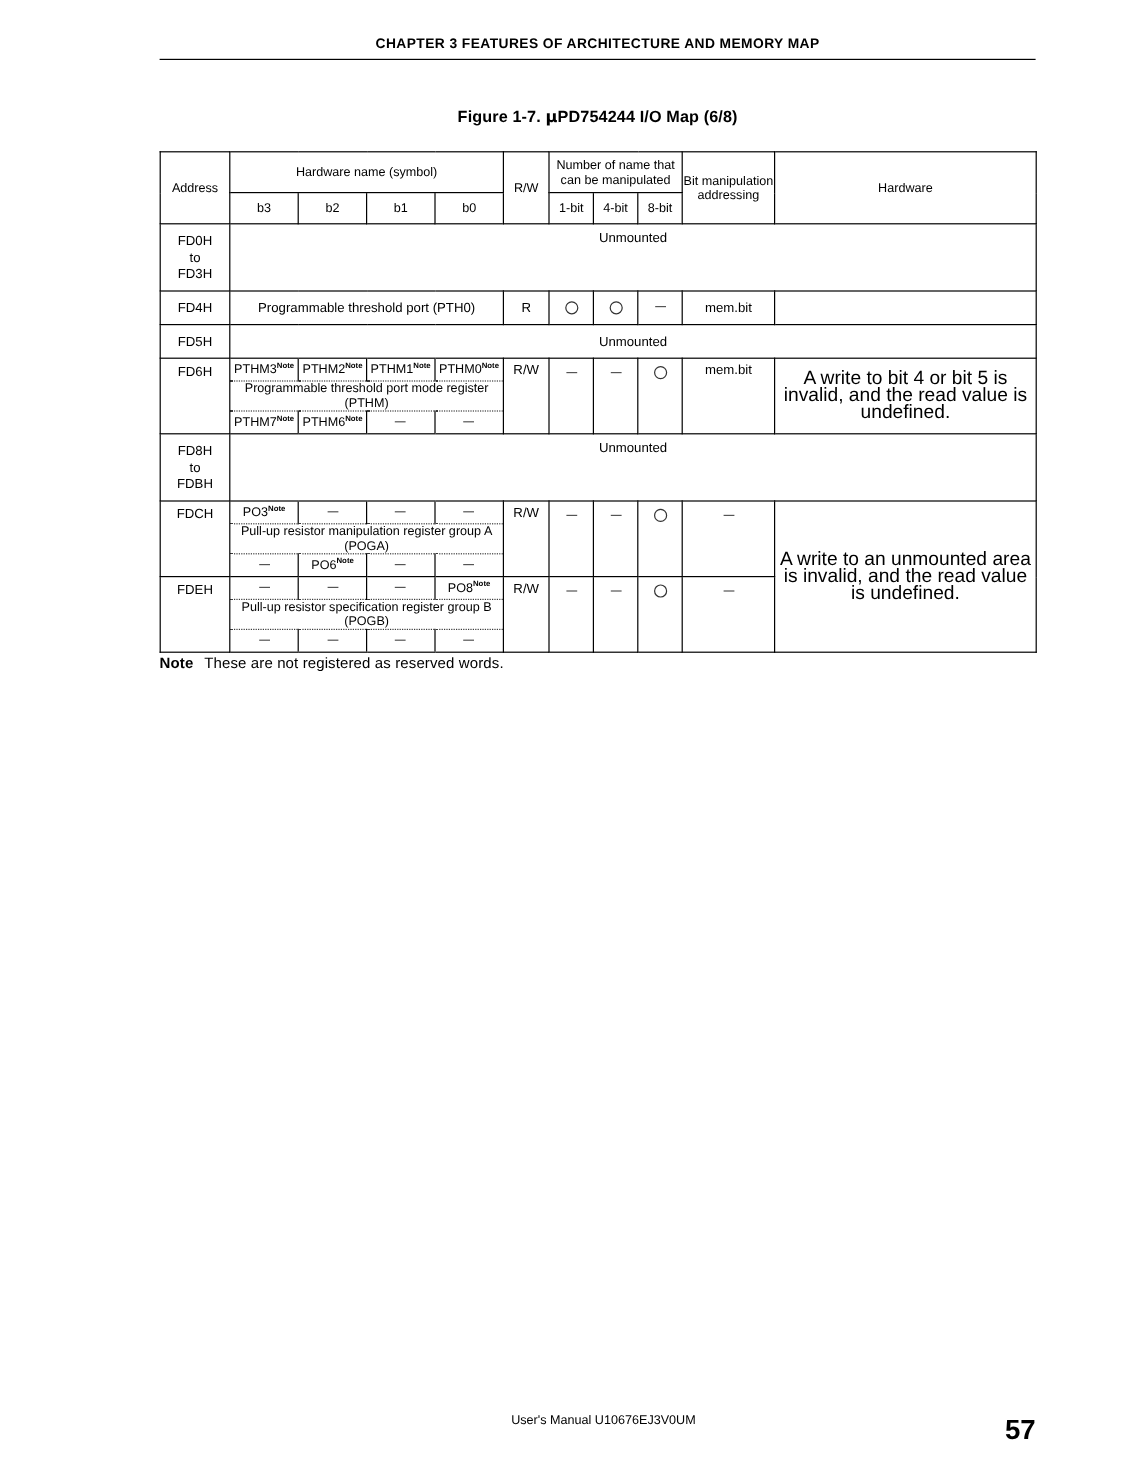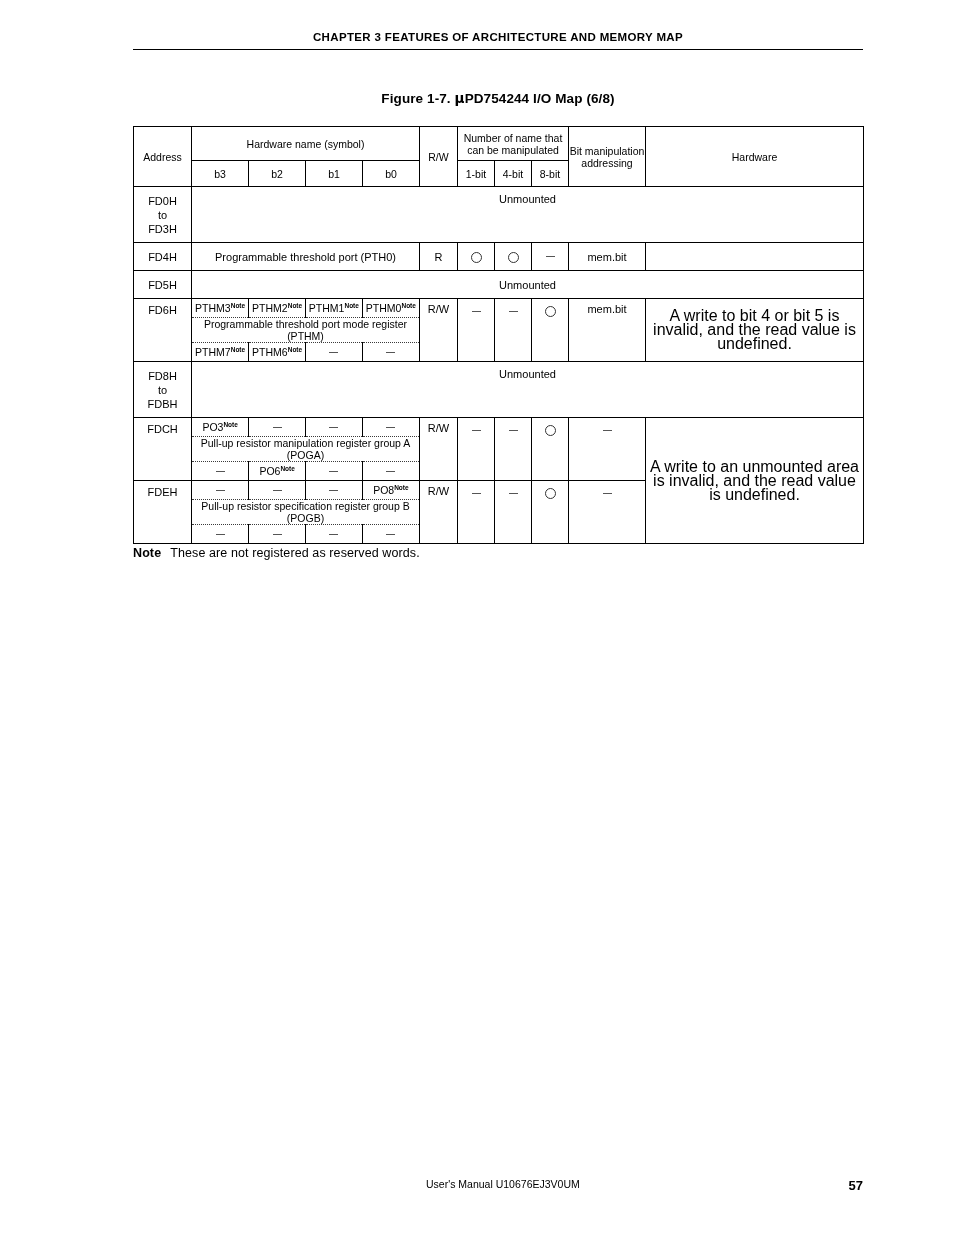--- a/index.html
+++ b/index.html
@@ -176,21 +176,21 @@
     width: 730px;
     display: flex;
     align-items: flex-start;
     justify-content: space-between;
   }
   .footer-manual {
     font-size: 10.5px;
     margin-left: 293px;
   }
   .footer-page {
-    font-size: 13px;
+    font-size: 23px;
     font-weight: bold;
   }
 </style>
 </head>
 <body>
 
 <div class="page-header">
   <div class="page-header-text">CHAPTER 3   FEATURES OF ARCHITECTURE AND MEMORY MAP</div>
   <div class="page-header-rule"></div>
 </div>

